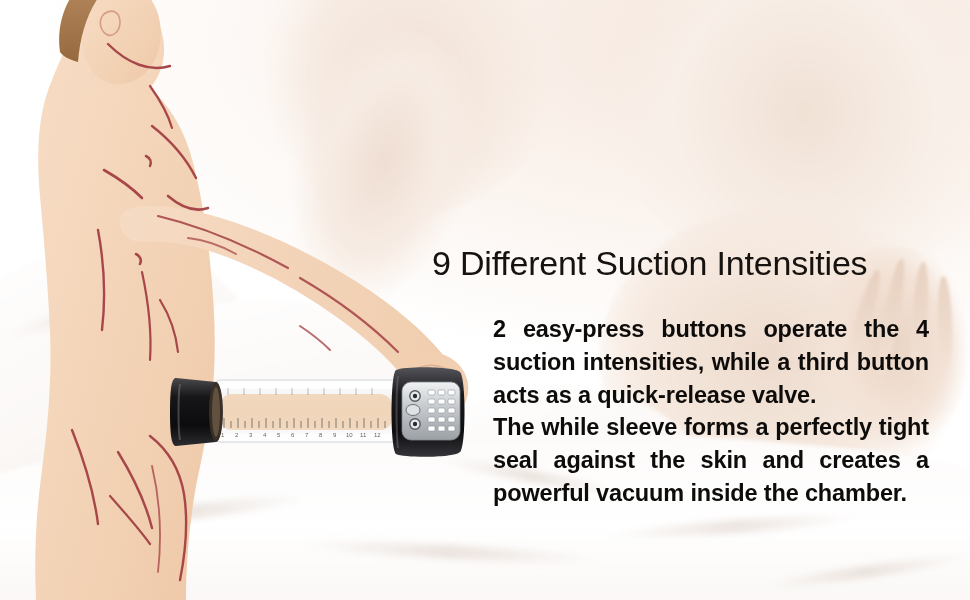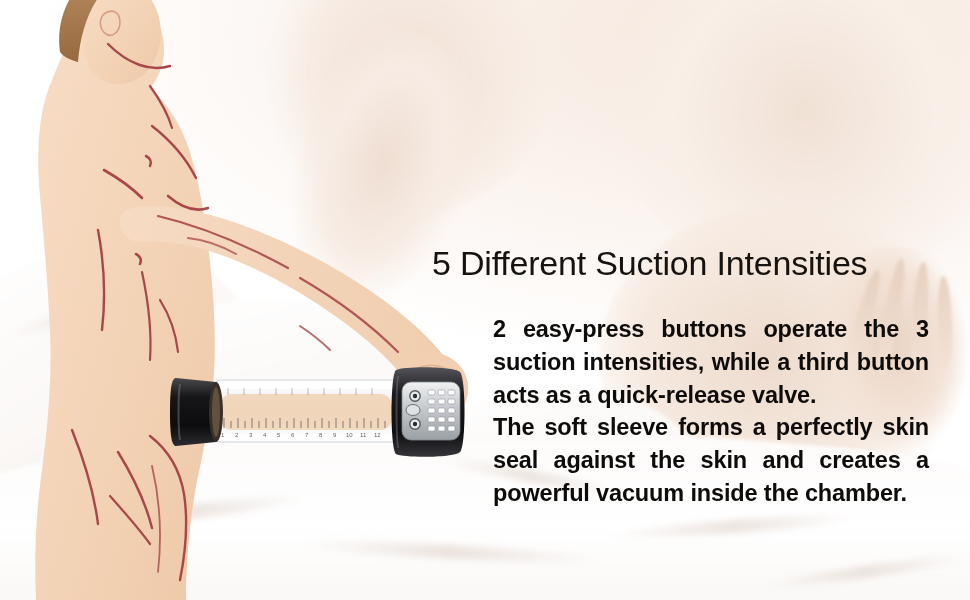--- a/index.html
+++ b/index.html
@@ -410,21 +410,21 @@
           <rect x="260" y="68" width="7" height="5" rx="1.6"></rect>
             <rect x="270" y="68" width="7" height="5" rx="1.6"></rect>
           <rect x="280" y="68" width="7" height="5" rx="1.6"></rect>
         </g>
         <path d="M230,18 C 228,34 228,74 230,90" stroke="#6b6b72" stroke-width="2" fill="none" opacity=".5"></path>
       </g>
     </svg>
   </div>
 
   <div class="copy">
-    <div class="headline">5 Different Suction Intensities</div>
+    <div class="headline">9 Different Suction Intensities</div>
 
     <div class="body-block">
-      <p class="para justified">2 easy-press buttons operate the 3 suction intensities, while a third button acts as a quick-release valve.</p>
-      <p class="para justified">The soft sleeve forms a perfectly skin seal against the skin and creates a powerful vacuum inside the chamber.</p>
+      <p class="para justified">2 easy-press buttons operate the 4 suction intensities, while a third button acts as a quick-release valve.</p>
+      <p class="para justified">The while sleeve forms a perfectly tight seal against the skin and creates a powerful vacuum inside the chamber.</p>
     </div>
   </div>
 
 </div>
 
 </body></html>

